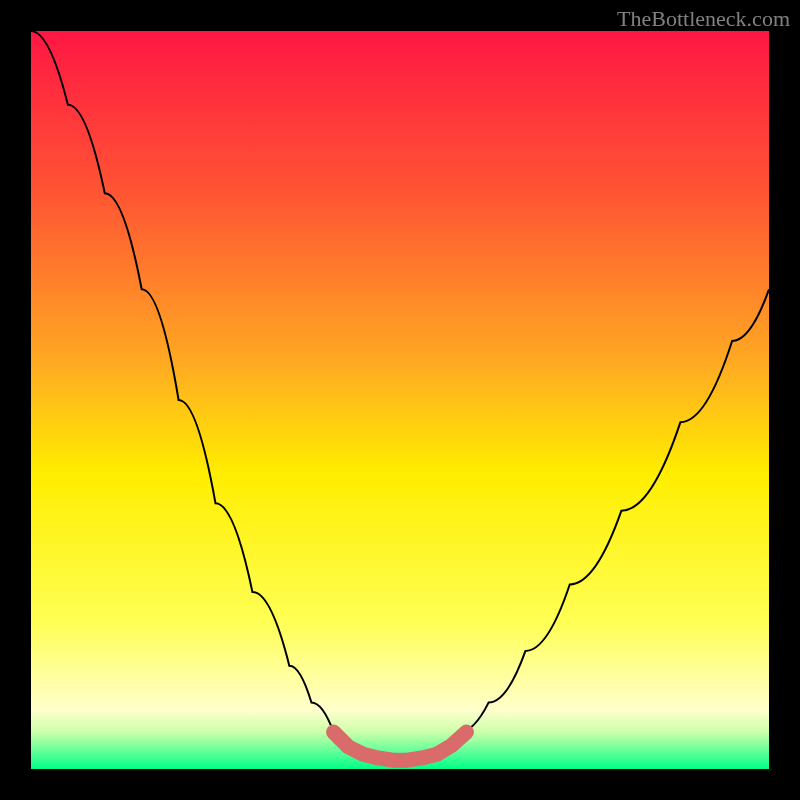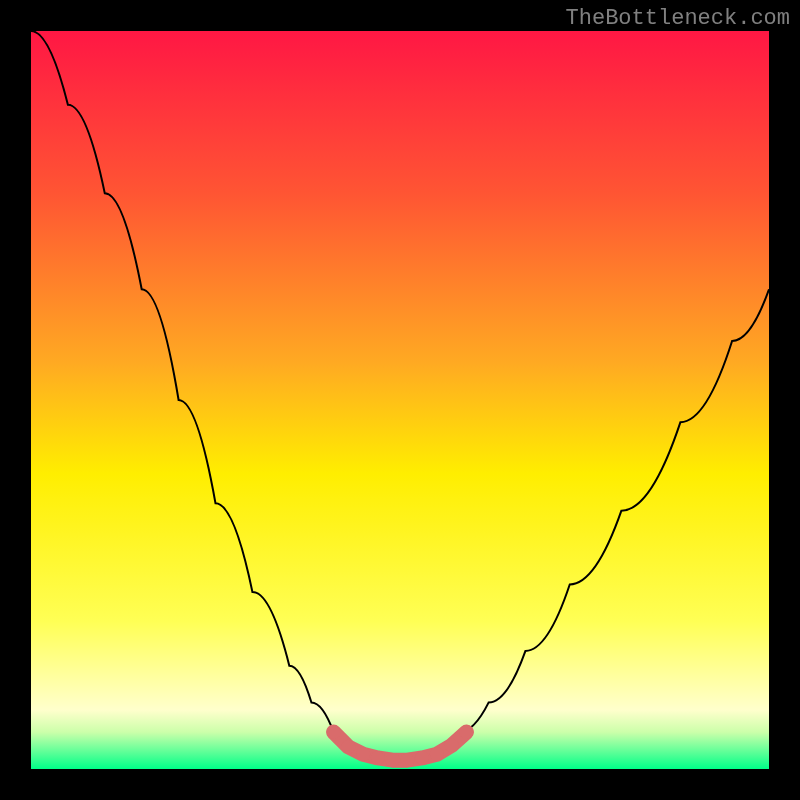--- a/index.html
+++ b/index.html
@@ -33,21 +33,21 @@
       position: absolute;
       top: 0;
       left: 0;
       width: 100%;
       height: 100%;
     }
     .watermark {
       position: absolute;
       top: 6px;
       right: 10px;
-      font-family: Liberation Mono, monospace;
+      font-family: Liberation Serif, serif;
       font-size: 22px;
       color: #808080;
       font-weight: normal;
     }
   </style>
 </head>
 <body>
 
 <div class="chart-container">
   <svg class="gradient-bg" viewBox="0 0 738 738" preserveAspectRatio="none">

